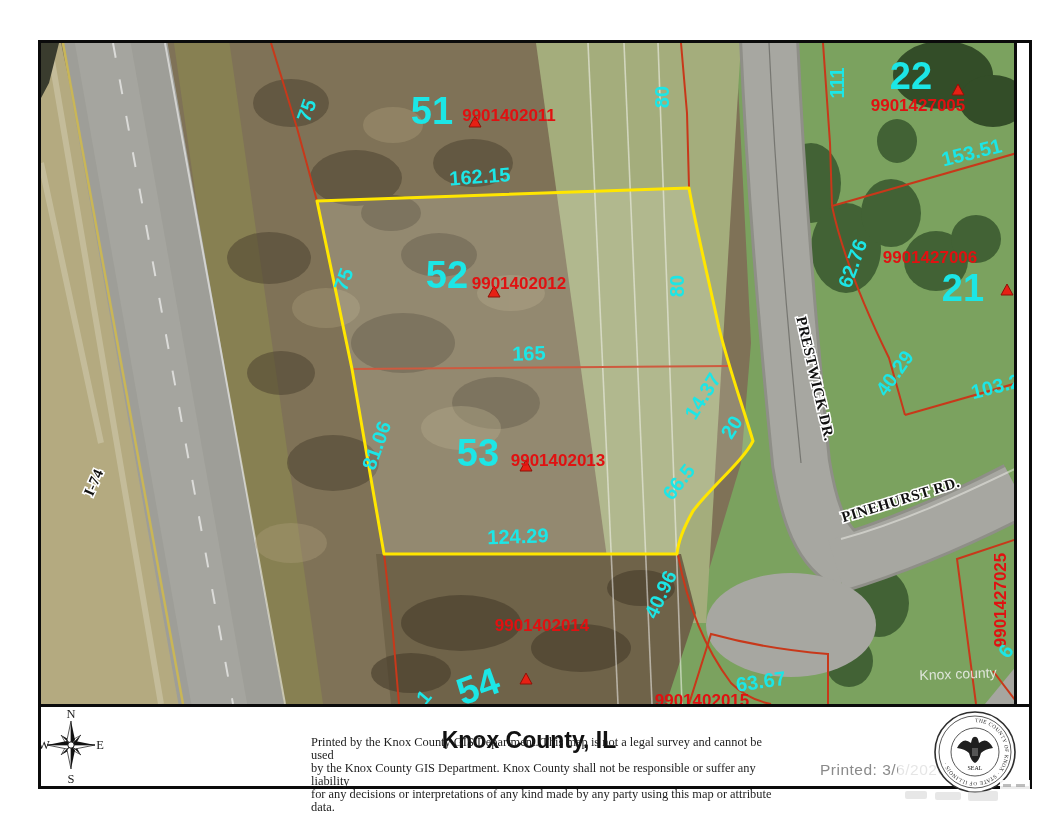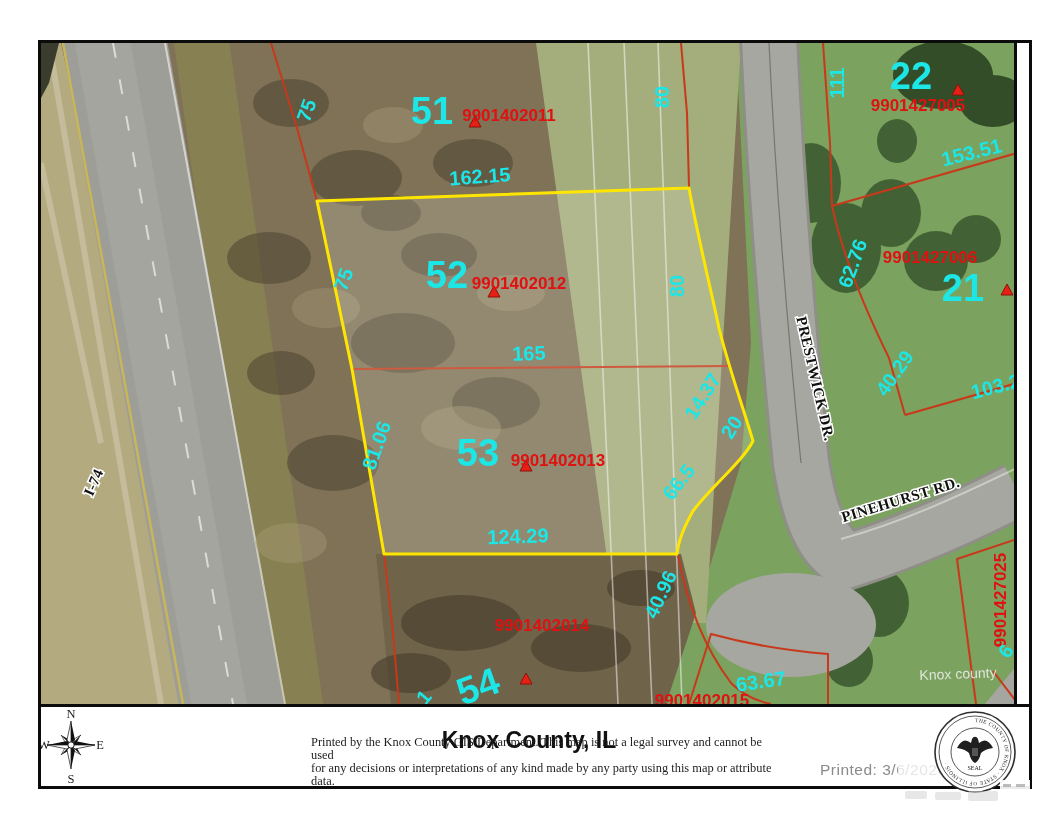--- a/index.html
+++ b/index.html
@@ -242,20 +242,21 @@
         <text x="30" y="76">S</text>
         <text x="3" y="42">W</text>
         <text x="59" y="42">E</text>
       </g>
     </svg>
 
     <div class="map-title">Knox County, IL</div>
 
     <div class="disclaimer">
       <div>Printed by the Knox County GIS Department. This map is not a legal survey and cannot be used</div>
+      <div>by the Knox County GIS Department.  Knox County shall not be responsible or suffer any liability</div>
       <div>for any decisions or interpretations of any kind made by any party using this map or attribute data.</div>
     </div>
 
     <div class="printed">Printed: 3/6/2026</div>
     <div class="wash1"></div>
 
     <svg class="seal" width="84" height="92" viewBox="0 0 84 92">
       <circle cx="42" cy="44" r="40" fill="#ffffff" stroke="#2e2e2e" stroke-width="1.6"></circle>
       <circle cx="42" cy="44" r="36" fill="none" stroke="#2e2e2e" stroke-width=".8"></circle>
       <circle cx="42" cy="44" r="24" fill="none" stroke="#2e2e2e" stroke-width=".8"></circle>

